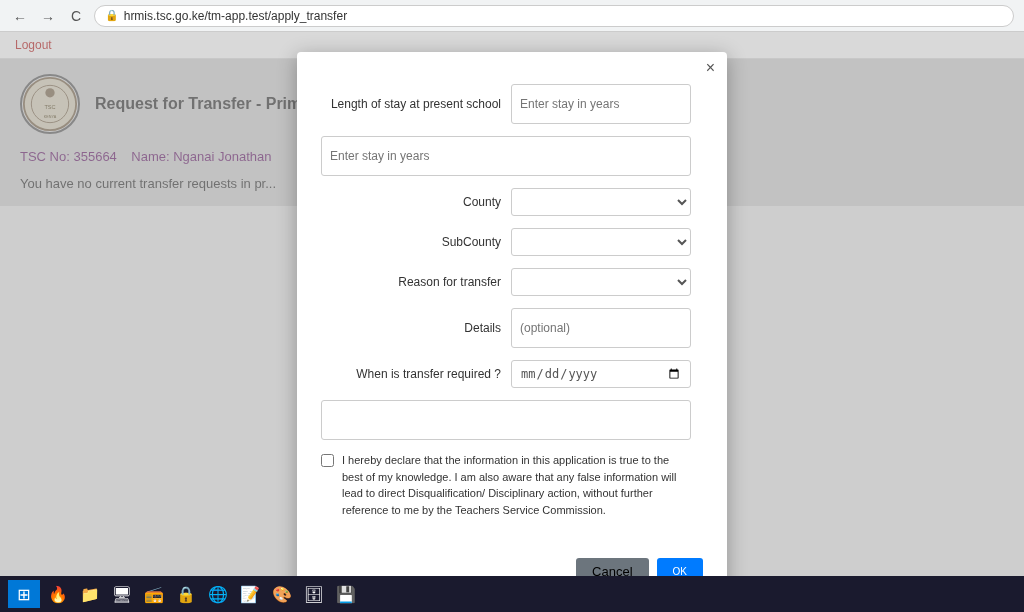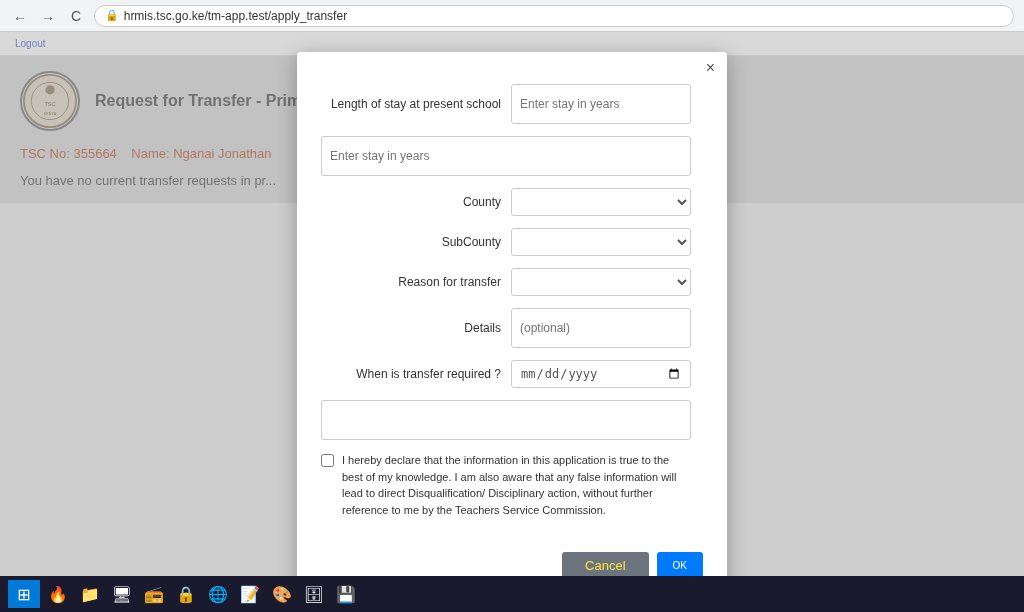--- a/index.html
+++ b/index.html
@@ -56,23 +56,23 @@
 
     
     .top-nav {
       background: white;
       padding: 6px 15px;
       border-bottom: 1px solid #ddd;
       display: flex;
       align-items: center;
     }
     .logout-link {
-      color: #1d4ed8;
+      color: #b91c1c;
       text-decoration: none;
-      font-size: 10px;
+      font-size: 12px;
       cursor: pointer;
     }
 
     
     .page-content {
       padding: 15px 20px;
       background: #e8e8e8;
       filter: brightness(0.9);
     }
     .page-header {
@@ -90,21 +90,21 @@
       font-size: 8px; color: #666; text-align: center;
       overflow: hidden;
     }
     .page-title {
       font-size: 16px;
       font-weight: bold;
       color: #333;
     }
     .tsc-info {
       font-size: 13px;
-      color: #c2410c;
+      color: #701a75;
       margin-bottom: 4px;
     }
     .transfer-msg {
       font-size: 13px;
       color: #333;
       margin-top: 12px;
     }
 
     
     .modal-overlay {
@@ -189,21 +189,21 @@
       color: #555;
       background: white;
       outline: none;
     }
 
     
     .declaration-row {
       display: flex;
       align-items: flex-start;
       gap: 8px;
-      margin-bottom: 10px;
+      margin-bottom: 16px;
       margin-left: 0;
     }
     .declaration-checkbox {
       margin-top: 2px;
       width: 13px; height: 13px;
       cursor: pointer;
       flex-shrink: 0;
     }
     .declaration-text {
       font-size: 11px;
@@ -213,24 +213,24 @@
 
     
     .modal-footer {
       display: flex;
       justify-content: flex-end;
       gap: 8px;
       padding: 8px 24px 16px 24px;
     }
     .btn-cancel {
       background: #6c757d;
-      color: #fde047;
+      color: #000000;
       border: none;
       border-radius: 3px;
-      padding: 6px 23px;
+      padding: 6px 16px;
       font-size: 13px;
       cursor: pointer;
     }
     .btn-ok {
       background: #007bff;
       color: white;
       border: none;
       border-radius: 3px;
       padding: 6px 16px;
       font-size: 10px;

